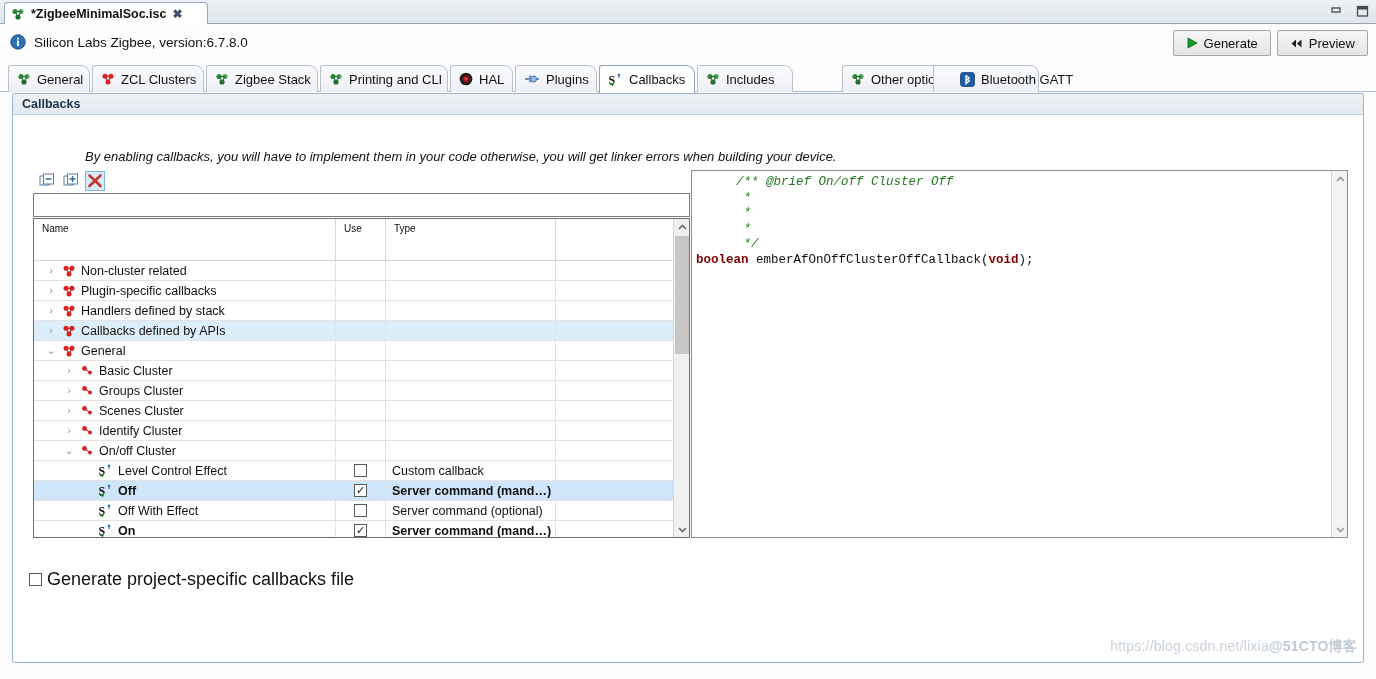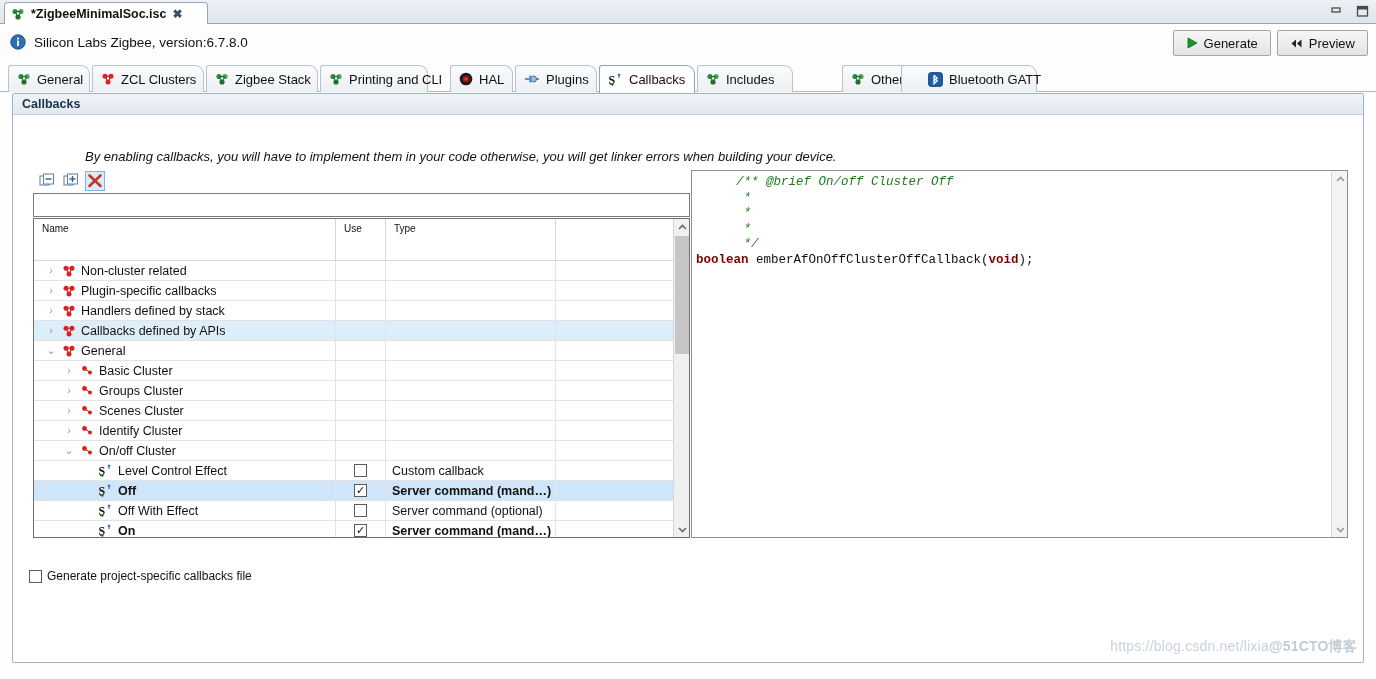--- a/index.html
+++ b/index.html
@@ -186,21 +186,21 @@
   .pl { color: #111111; }
   #cscroll {
     position: absolute; right: 0; top: 0; width: 16px; height: 100%;
     background: #f3f3f3; border-left: 1px solid #d6d6d6;
   }
 
   
   #genchk {
     position: absolute; left: 16px; top: 475px;
     display: flex; align-items: center; gap: 5px;
-    font-size: 12px; color: #111;
+    font-size: 18px; color: #111;
   }
 
   
   #wm {
     position: absolute; right: 6px; bottom: 6px;
     font-size: 14px; color: #d4dbe4; letter-spacing: 0.2px;
     display: flex; align-items: baseline;
   }
   #wm .b { color: #c9d2dc; }
   #wm .g { color: #c2ccd6; font-weight: bold; }
@@ -297,21 +297,21 @@
       <span style="display: inline-flex; align-items: center;">
         <svg width="14" height="14" viewBox="0 0 14 14">
           <circle cx="4" cy="4.5" r="2.6" fill="#2f8f3f"></circle>
           <circle cx="10" cy="4.5" r="2.6" fill="#49a85c"></circle>
           <circle cx="7" cy="10" r="2.6" fill="#1f6f2f"></circle>
           <path d="M4 4.5 L10 4.5 M7 10 L4 4.5 M7 10 L10 4.5" stroke="#2a6d37" stroke-width="1" fill="none"></path>
         </svg>
       </span>
       <span>Zigbee Stack</span>
     </div>
-    <div class="ptab" style="left: 320px; width: 108px;">
+    <div class="ptab" style="left: 320px; width: 128px;">
       <span style="display: inline-flex; align-items: center;">
         <svg width="14" height="14" viewBox="0 0 14 14">
           <circle cx="4" cy="4.5" r="2.6" fill="#2f8f3f"></circle>
           <circle cx="10" cy="4.5" r="2.6" fill="#49a85c"></circle>
           <circle cx="7" cy="10" r="2.6" fill="#1f6f2f"></circle>
           <path d="M4 4.5 L10 4.5 M7 10 L4 4.5 M7 10 L10 4.5" stroke="#2a6d37" stroke-width="1" fill="none"></path>
         </svg>
       </span>
       <span>Printing and CLI</span>
     </div>
@@ -360,21 +360,21 @@
       <span style="display: inline-flex; align-items: center;">
         <svg width="14" height="14" viewBox="0 0 14 14">
           <circle cx="4" cy="4.5" r="2.6" fill="#2f8f3f"></circle>
           <circle cx="10" cy="4.5" r="2.6" fill="#49a85c"></circle>
           <circle cx="7" cy="10" r="2.6" fill="#1f6f2f"></circle>
           <path d="M4 4.5 L10 4.5 M7 10 L4 4.5 M7 10 L10 4.5" stroke="#2a6d37" stroke-width="1" fill="none"></path>
         </svg>
       </span>
       <span>Other options</span>
     </div>
-    <div class="ptab" style="left: 901px; width: 136px; padding-left: 26px;">
+    <div class="ptab" style="left: 933px; width: 106px; padding-left: 26px;">
       <span style="display: inline-flex; align-items: center;">
         <svg width="15" height="15" viewBox="0 0 15 15">
           <rect x="0.7" y="0.7" width="13.6" height="13.6" rx="2" fill="#1e5fa8" stroke="#113c6e" stroke-width="1"></rect>
           <path d="M6 3.2 L6 11.8 L9.3 8.8 L5.2 5.4 M6 3.2 L9.3 6.2 L5.2 9.6" stroke="#ffffff" stroke-width="1.2" fill="none"></path>
         </svg>
       </span>
       <span>Bluetooth GATT</span>
     </div>
   </div>
 

